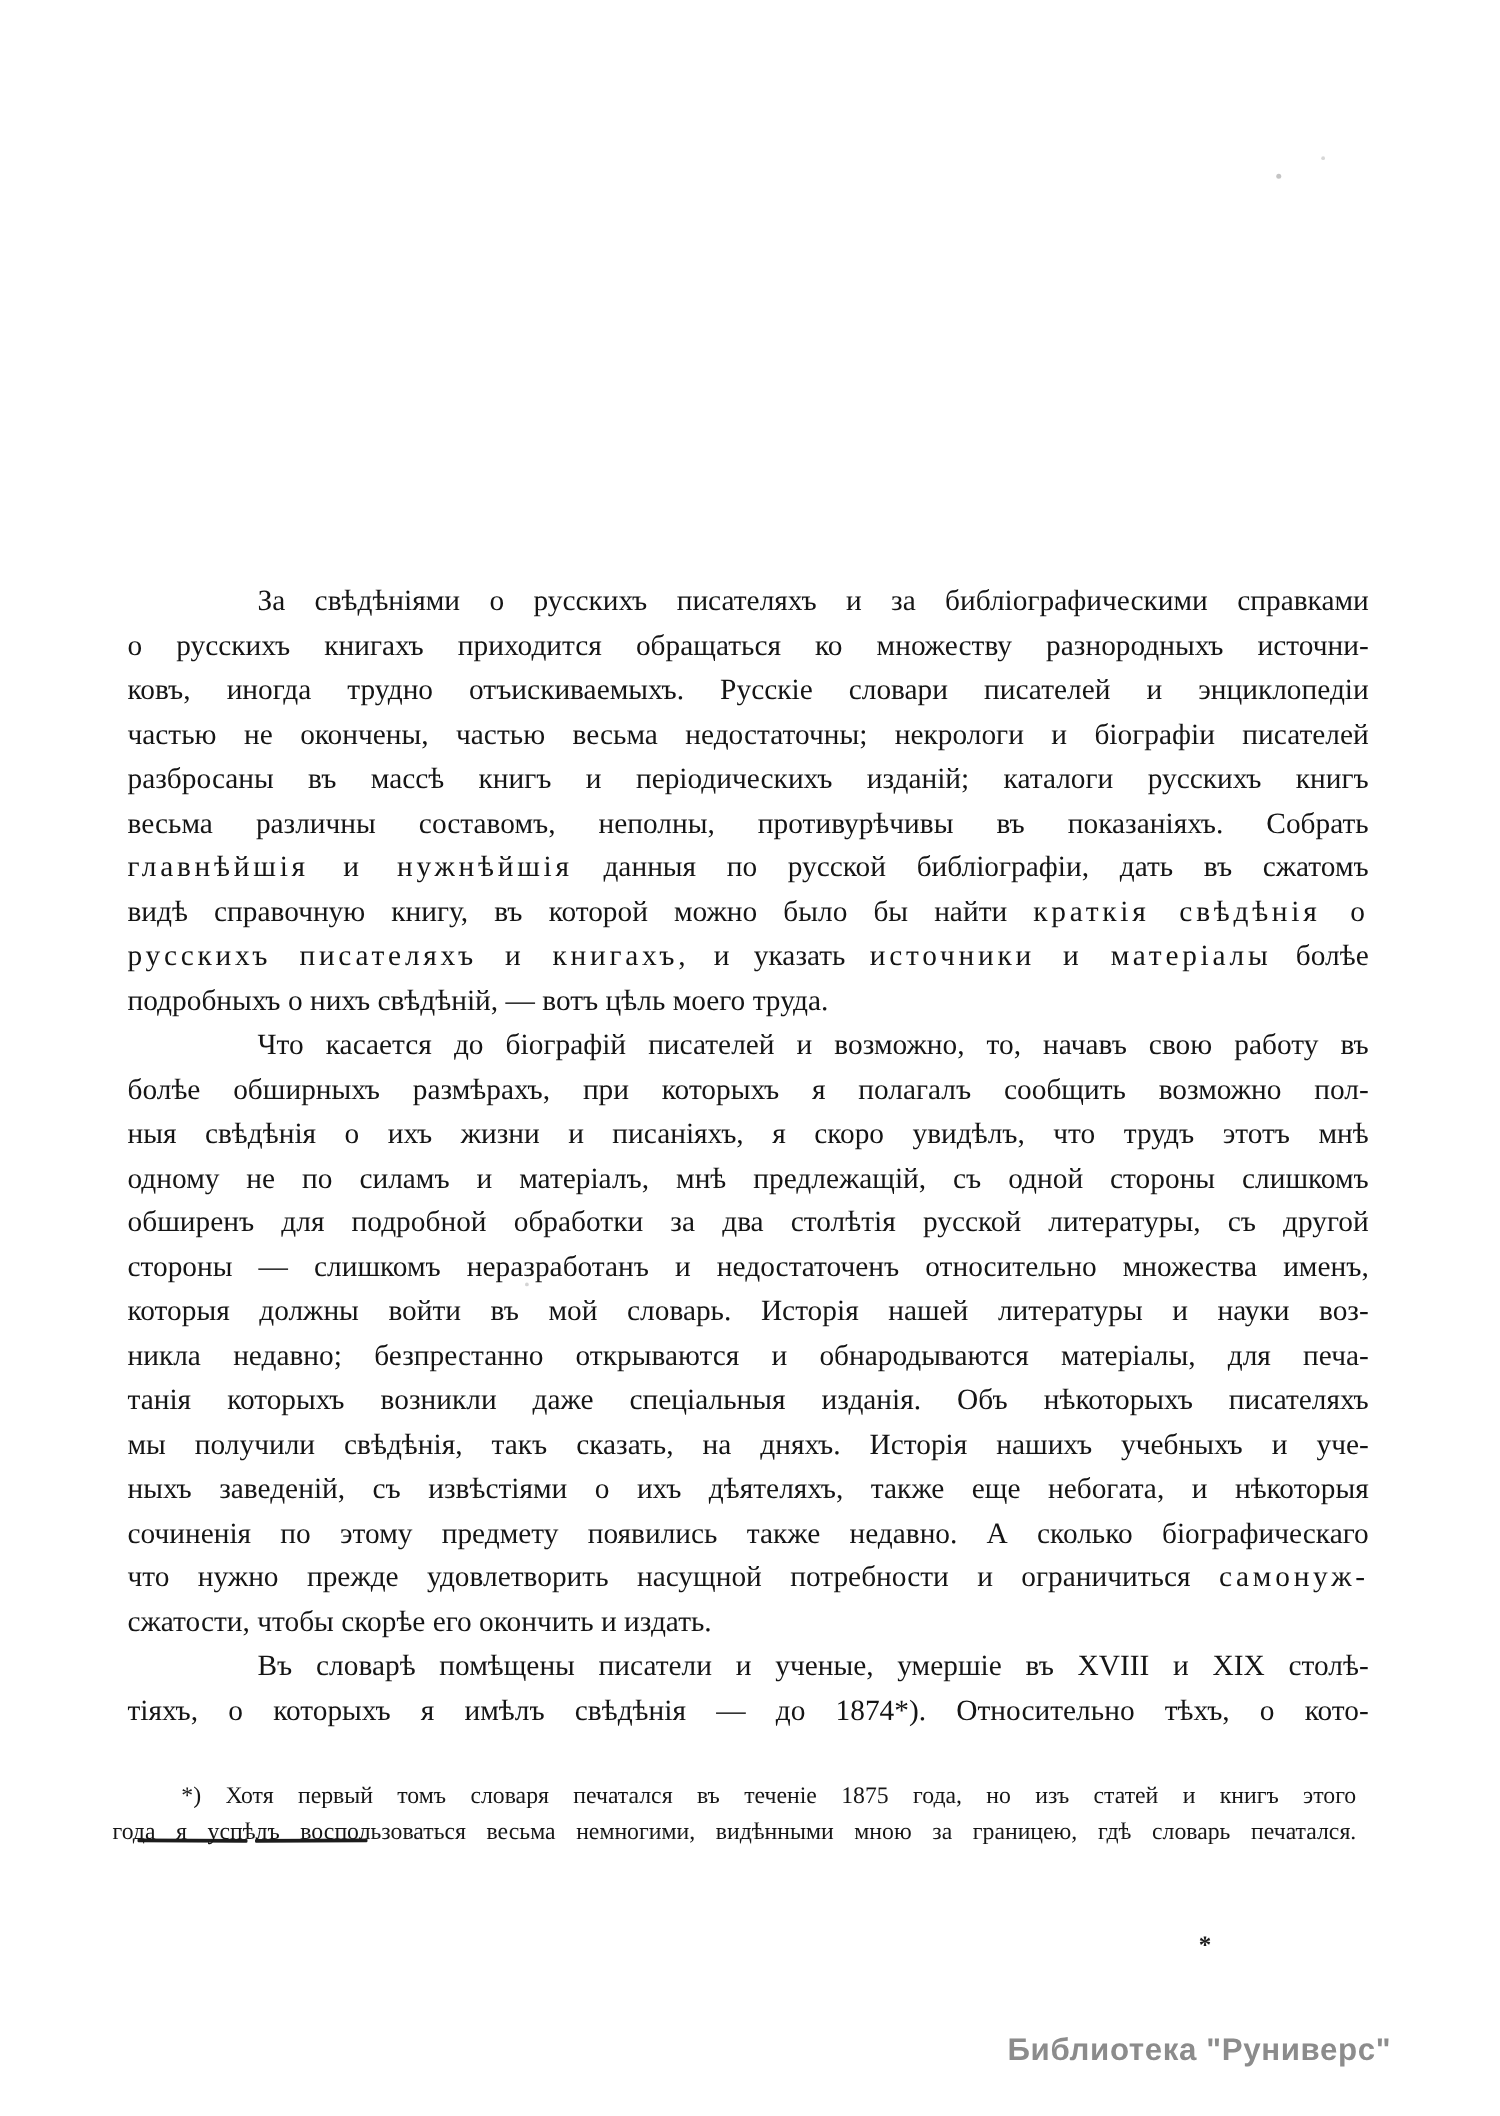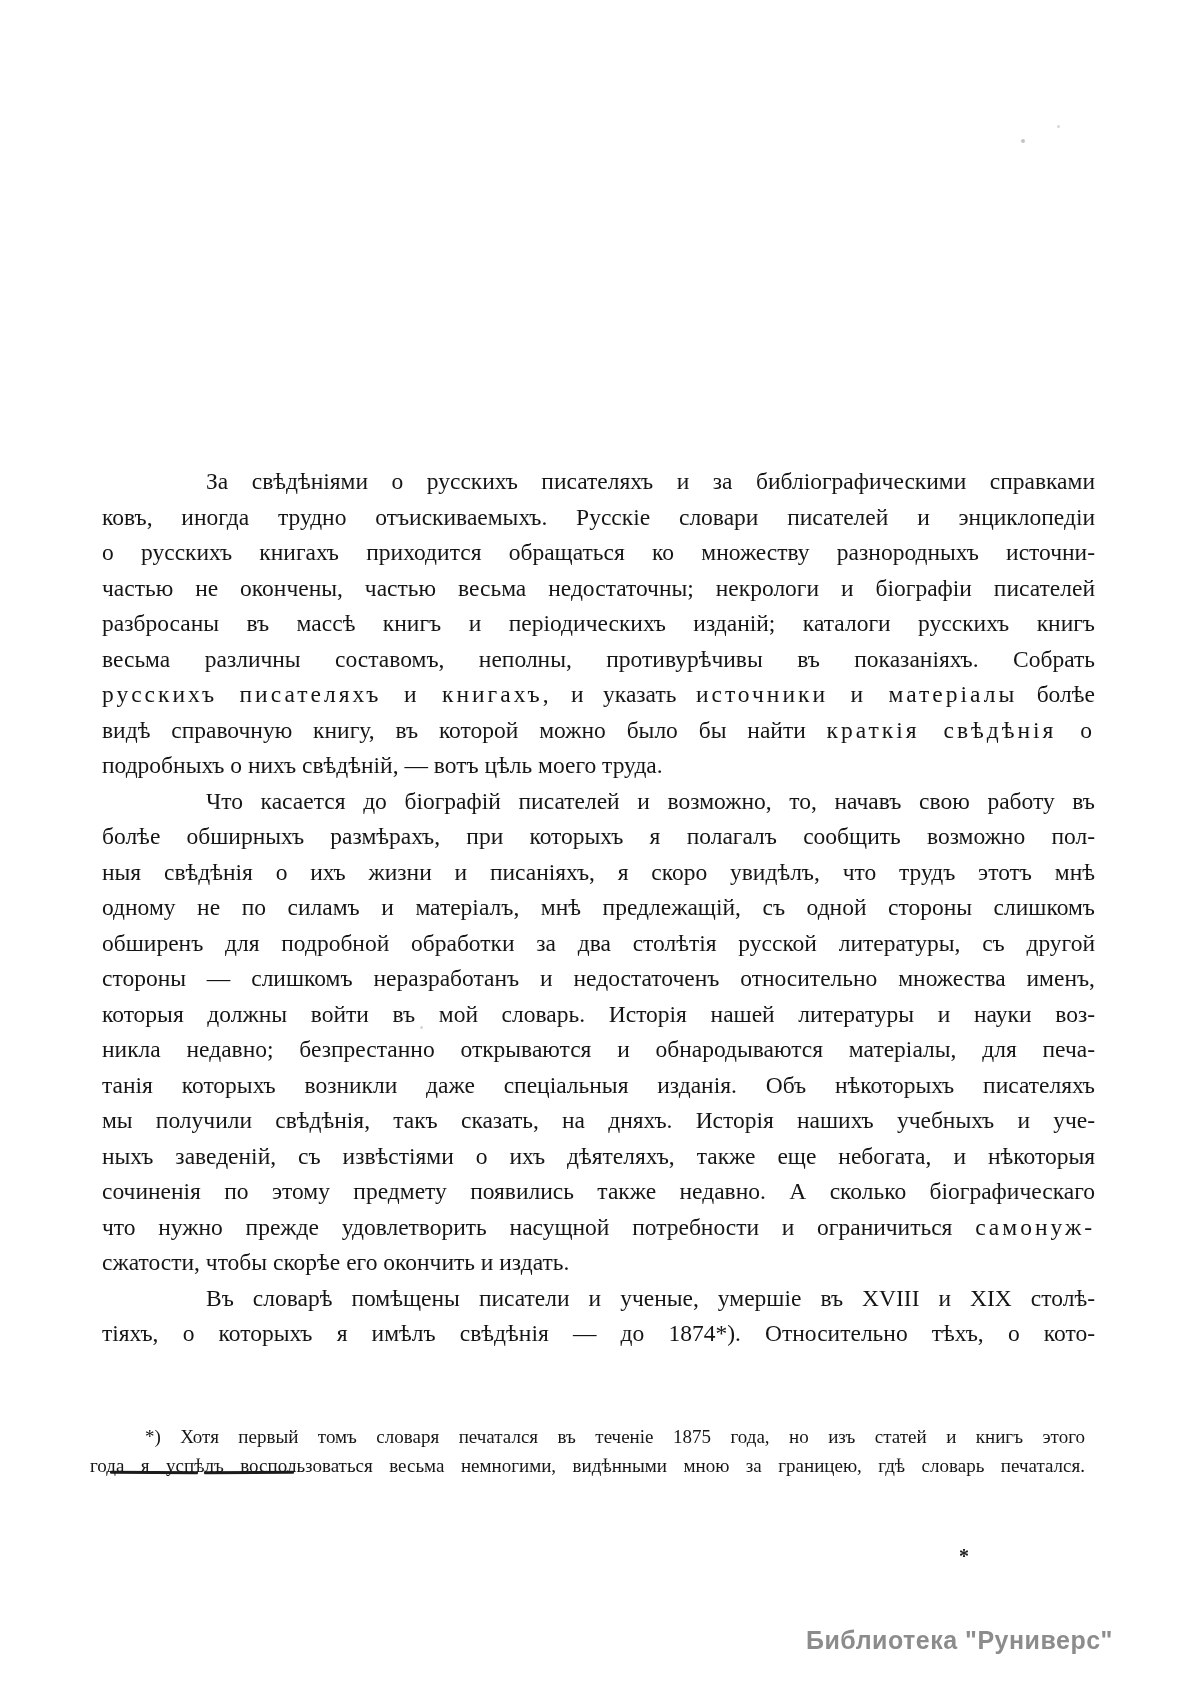--- a/index.html
+++ b/index.html
@@ -84,27 +84,28 @@
 <body>
 
 <div class="page">
 
   <div class="speck speck-1"></div>
   <div class="speck speck-2"></div>
   <div class="speck speck-3"></div>
 
   <div class="main-text">
       <div class="line indent"><span class="seg">За свѣдѣніями о русскихъ писателяхъ и за библіографическими справками</span></div>
+      <div class="line"><span class="seg">о русскихъ книгахъ приходится обращаться ко множеству разнородныхъ источни-</span></div>
       <div class="line"><span class="seg">ковъ, иногда трудно отъискиваемыхъ. Русскіе словари писателей и энциклопедіи</span></div>
-      <div class="line"><span class="seg">о русскихъ книгахъ приходится обращаться ко множеству разнородныхъ источни-</span></div>
       <div class="line"><span class="seg">частью не окончены, частью весьма недостаточны; некрологи и біографіи писателей</span></div>
       <div class="line"><span class="seg">разбросаны въ массѣ книгъ и періодическихъ изданій; каталоги русскихъ книгъ</span></div>
       <div class="line"><span class="seg">весьма различны составомъ, неполны, противурѣчивы въ показаніяхъ. Собрать</span></div>
+      <div class="line"><span class="gesperrt">главнѣйшія и нужнѣйшія</span><span class="seg"> данныя по русской библіографіи, дать въ сжатомъ</span></div>
+      <div class="line"><span class="seg">видѣ справочную книгу, въ которой можно было бы найти </span><span class="gesperrt">краткія свѣдѣнія о</span></div>
       <div class="line"><span class="gesperrt">русскихъ писателяхъ и книгахъ,</span><span class="seg"> и указать </span><span class="gesperrt">источники и матеріалы</span><span class="seg"> болѣе</span></div>
-      <div class="line"><span class="seg">видѣ справочную книгу, въ которой можно было бы найти </span><span class="gesperrt">краткія свѣдѣнія о</span></div>
       <div class="line par-end"><span class="seg">подробныхъ о нихъ свѣдѣній, — вотъ цѣль моего труда.</span></div>
       <div class="line indent"><span class="seg">Что касается до біографій писателей и возможно, то, начавъ свою работу въ</span></div>
       <div class="line"><span class="seg">болѣе обширныхъ размѣрахъ, при которыхъ я полагалъ сообщить возможно пол-</span></div>
       <div class="line"><span class="seg">ныя свѣдѣнія о ихъ жизни и писаніяхъ, я скоро увидѣлъ, что трудъ этотъ мнѣ</span></div>
       <div class="line"><span class="seg">одному не по силамъ и матеріалъ, мнѣ предлежащій, съ одной стороны слишкомъ</span></div>
       <div class="line"><span class="seg">обширенъ для подробной обработки за два столѣтія русской литературы, съ другой</span></div>
       <div class="line"><span class="seg">стороны — слишкомъ неразработанъ и недостаточенъ относительно множества именъ,</span></div>
       <div class="line"><span class="seg">которыя должны войти въ мой словарь. Исторія нашей литературы и науки воз-</span></div>
       <div class="line"><span class="seg">никла недавно; безпрестанно открываются и обнародываются матеріалы, для печа-</span></div>
       <div class="line"><span class="seg">танія которыхъ возникли даже спеціальныя изданія. Объ нѣкоторыхъ писателяхъ</span></div>

